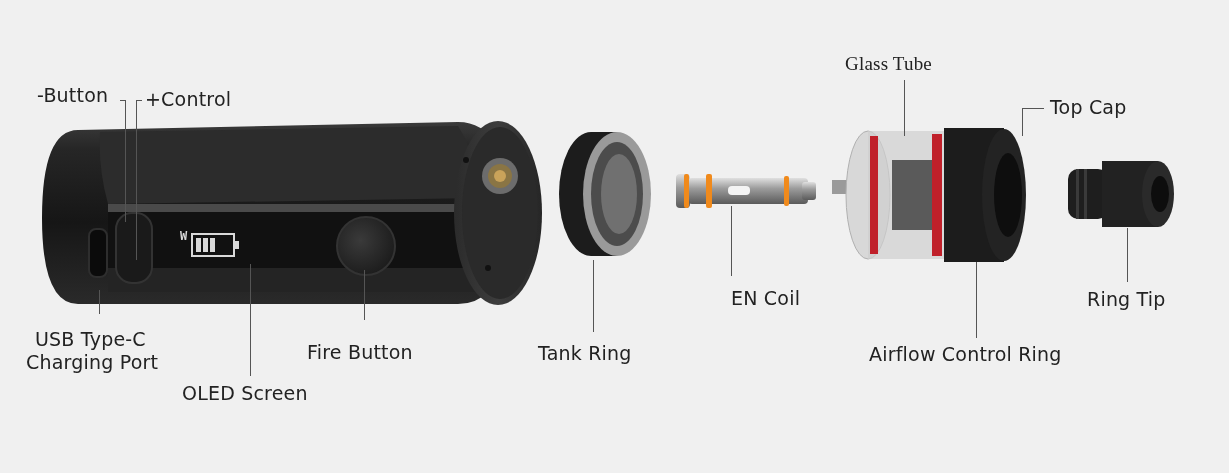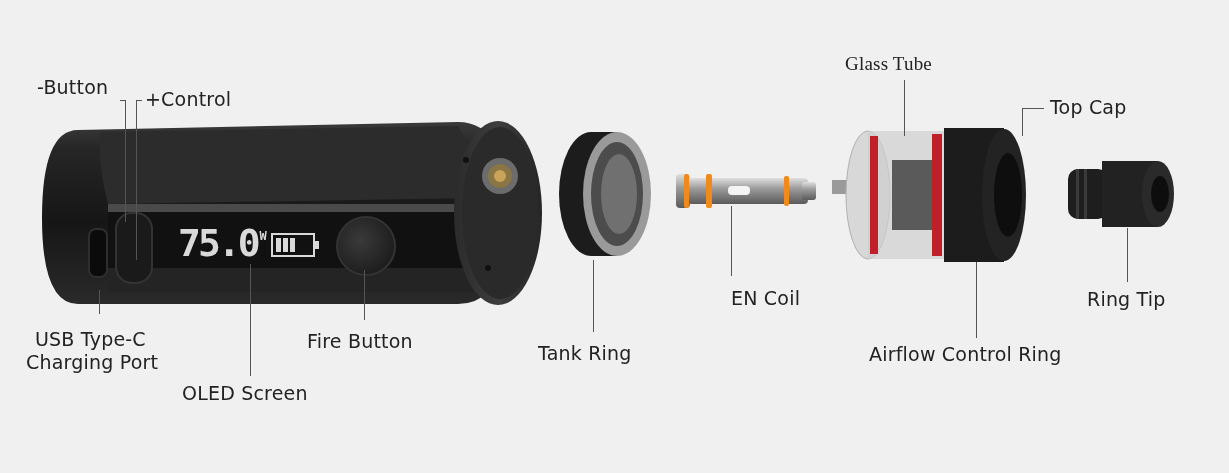--- a/index.html
+++ b/index.html
@@ -51,21 +51,20 @@
     <circle cx="428" cy="42" r="3" fill="#111"></circle>
     <circle cx="450" cy="150" r="3" fill="#111"></circle>
   </svg>
 </div>
 
 <div class="part" style="left:88px;top:228px;width:16px;height:46px;border-radius:8px;background:#0b0b0b;border:2px solid #2e2e2e;"></div>
 
 <div class="part" style="left:115px;top:212px;width:34px;height:68px;border-radius:17px;background:#1a1a1a;border:2px solid #333;"></div>
 
 <div class="part" style="left:178px;top:223px;height:40px;display:flex;align-items:flex-end;">
-  <span style="color:#d9d9d9;font-family:'DejaVu Sans Mono',monospace;font-weight:bold;font-size:38px;line-height:40px;letter-spacing:-3px;">75.0</span>
   <span style="color:#d9d9d9;font-family:'DejaVu Sans Mono',monospace;font-weight:bold;font-size:12px;margin:0 4px 20px 2px;">W</span>
   <span style="display:inline-block;width:44px;height:24px;border:2px solid #d9d9d9;margin-bottom:6px;position:relative;box-sizing:border-box;">
     <span style="position:absolute;left:3px;top:3px;width:5px;height:14px;background:#d9d9d9;"></span>
     <span style="position:absolute;left:10px;top:3px;width:5px;height:14px;background:#d9d9d9;"></span>
     <span style="position:absolute;left:17px;top:3px;width:5px;height:14px;background:#d9d9d9;"></span>
     <span style="position:absolute;right:-6px;top:6px;width:4px;height:8px;background:#d9d9d9;"></span>
   </span>
 </div>
 
 <div class="part" style="left:336px;top:216px;width:56px;height:56px;border-radius:50%;background:radial-gradient(circle at 40% 40%,#3a3a3a,#131313);border:2px solid #333;"></div>
@@ -133,24 +132,24 @@
 <div class="line" style="left:250px;top:264px;width:1px;height:112px;"></div>
 <div class="line" style="left:364px;top:270px;width:1px;height:50px;"></div>
 <div class="line" style="left:593px;top:260px;width:1px;height:72px;"></div>
 <div class="line" style="left:731px;top:206px;width:1px;height:70px;"></div>
 <div class="line" style="left:904px;top:80px;width:1px;height:56px;"></div>
 <div class="line" style="left:1022px;top:108px;width:1px;height:28px;"></div>
 <div class="line" style="left:1022px;top:108px;width:22px;height:1px;"></div>
 <div class="line" style="left:976px;top:262px;width:1px;height:76px;"></div>
 <div class="line" style="left:1127px;top:228px;width:1px;height:54px;"></div>
 
-<div class="label" style="left:37px;top:76px;text-align:right;">-Button</div>
+<div class="label" style="left:37px;top:84px;text-align:right;">-Button</div>
 <div class="label" style="left:145px;top:88px;">+Control</div>
 <div class="label" style="left:35px;top:328px;">USB Type-C</div>
 <div class="label" style="left:26px;top:351px;">Charging Port</div>
 <div class="label" style="left:182px;top:382px;">OLED Screen</div>
-<div class="label" style="left:307px;top:330px;">Fire Button</div>
+<div class="label" style="left:307px;top:341px;">Fire Button</div>
 <div class="label" style="left:538px;top:342px;">Tank Ring</div>
 <div class="label" style="left:694px;top:287px;margin-left:37px;">EN Coil</div>
 <div class="label" style="left:845px;top:52px;font-family:Liberation Serif, serif;">Glass Tube</div>
 <div class="label" style="left:1050px;top:96px;">Top Cap</div>
 <div class="label" style="left:869px;top:343px;">Airflow Control Ring</div>
 <div class="label" style="left:1087px;top:288px;">Ring Tip</div>
 
 </body></html>

